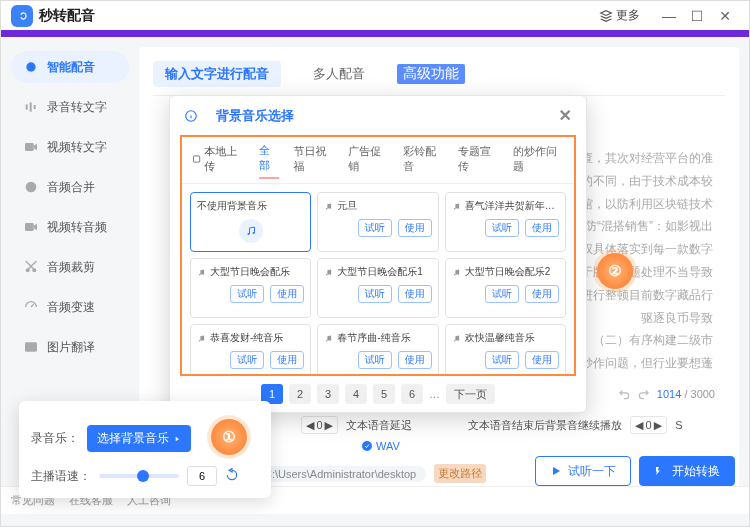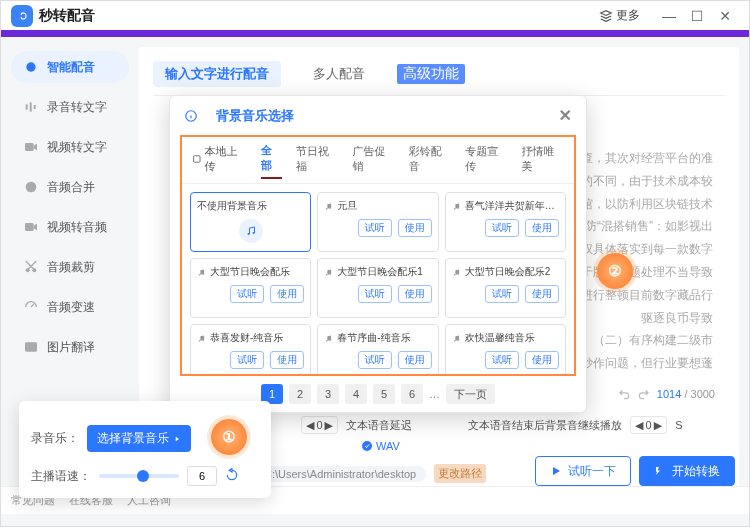--- a/index.html
+++ b/index.html
@@ -28,21 +28,21 @@
 .counter .cur{color:#2b77ff}
 .small-ic{width:14px;height:14px;color:#bbb}
 
 
 .modal{position:absolute;top:94px;left:168px;width:418px;height:318px;background:#fff;border-radius:6px;box-shadow:0 6px 24px rgba(0,0,0,.18);border:1px solid #e6e6e6;z-index:30;display:flex;flex-direction:column}
 .modal-hd{display:flex;align-items:center;padding:10px 14px;color:#2b77ff;font-size:13px;font-weight:600;gap:18px}
 .modal-close{margin-left:auto;color:#888;cursor:pointer;font-size:16px}
 .modal-box{margin:0 10px;border:2px solid #ff8a3d;border-radius:0;flex:1;display:flex;flex-direction:column;overflow:hidden}
 .m-tabs{display:flex;align-items:center;gap:14px;padding:6px 10px 4px;font-size:11px;color:#666;border-bottom:1px solid #eee}
 .m-tab{cursor:pointer;padding-bottom:4px}
-.m-tab.active{color:#2b77ff;border-bottom:2px solid #7f1d1d;font-weight:700}
+.m-tab.active{color:#2b77ff;border-bottom:2px solid #fca5a5;font-weight:400}
 .m-tab.local{color:#555;display:flex;align-items:center;gap:3px}
 .grid{flex:1;display:grid;grid-template-columns:repeat(3,1fr);gap:6px;padding:8px;overflow:auto}
 .card{border:1px solid #e0e0e0;border-radius:4px;padding:6px 6px 4px;display:flex;flex-direction:column;gap:6px;height:60px}
 .card.sel{border-color:#2b77ff}
 .card-title{font-size:10px;color:#444;display:flex;align-items:center;gap:4px;white-space:nowrap;overflow:hidden;text-overflow:ellipsis}
 .note-ic{width:9px;height:9px;flex-shrink:0}
 .play-ic{width:24px;height:24px;border-radius:50%;background:#eaf2ff;display:flex;align-items:center;justify-content:center;margin:0 auto}
 .card-btns{display:flex;gap:6px;margin-left:auto}
 .pill{font-size:10px;color:#2b77ff;border:1px solid #9cc1ff;border-radius:3px;padding:0 6px;line-height:16px;cursor:pointer;background:#fff}
 .pager{display:flex;align-items:center;gap:6px;justify-content:center;padding:8px;font-size:11px}
@@ -256,21 +256,21 @@
           <svg width="10" height="10" viewBox="0 0 24 24" fill="none" stroke="#555" stroke-width="2">
             <rect x="4" y="4" width="16" height="16" rx="2"></rect>
           </svg>
           <span>本地上传</span>
         </span>
       <span class="m-tab active">全部</span>
       <span class="m-tab">节日祝福</span>
       <span class="m-tab">广告促销</span>
       <span class="m-tab">彩铃配音</span>
       <span class="m-tab">专题宣传</span>
-      <span class="m-tab">抒情唯美</span>
+      <span class="m-tab">的炒作问题</span>
     </div>
     <div class="grid">
       <div class="card sel">
         <div class="card-title">
             <span>不使用背景音乐</span>
           </div>
         <div class="play-ic">
             <svg width="12" height="12" viewBox="0 0 24 24" fill="#2b77ff">
               <path d="M9 18V6l10-2v12" stroke="#2b77ff" stroke-width="2" fill="none"></path>
               <circle cx="7" cy="18" r="2"></circle>

